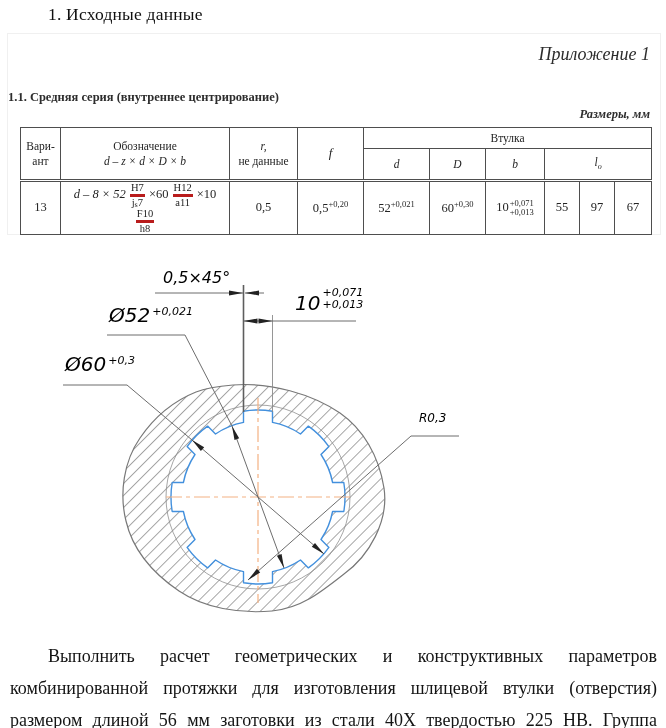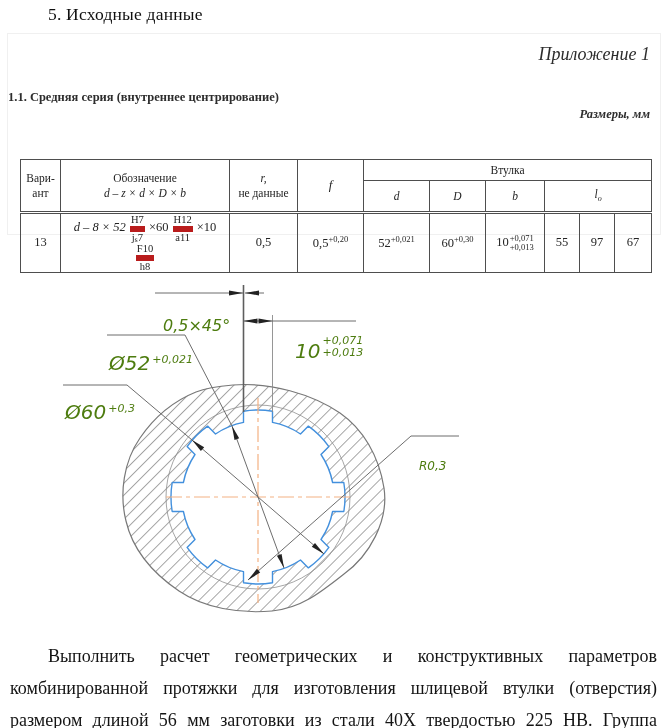--- a/index.html
+++ b/index.html
@@ -12,57 +12,57 @@
 
   
   #scan{left:7px;top:33px;width:652px;height:200px;border:1px solid #f0f0f0;color:#2d2d2d;}
   #annex{right:10px;top:10px;font-style:italic;font-size:18px;}
   #scan-title{left:0;right:0;top:33px;text-align:center;font-weight:bold;font-size:14.5px;letter-spacing:.3px;}
   #scan-subtitle{left:0;right:0;top:56px;text-align:left;font-weight:bold;font-size:12.5px;}
   #units{right:10px;top:73px;font-weight:bold;font-style:italic;font-size:12.5px;}
 
   
   #ptable{left:12px;top:93px;}
-  table{border-collapse:collapse;table-layout:fixed;width:631px;font-size:11.5px;color:#242424;margin-top:32px;}
+  table{border-collapse:collapse;table-layout:fixed;width:631px;font-size:11.5px;color:#242424;}
   td{border:1px solid #4e4e4e;text-align:center;vertical-align:middle;padding:0 2px;line-height:1.25;}
   table{border:1.5px solid #3a3a3a;}
   tr.h1 td{height:20px;}
   tr.h2 td{height:30px;}
   tr.body td{height:37px;font-size:12.5px;}
   .dblbot{border-bottom:3px double #4e4e4e;}
   .it{font-style:italic;}
   sub.small{font-size:8px;}
   sup.tol{font-size:8.5px;vertical-align:super;letter-spacing:0;}
   .tolstack{display:inline-block;vertical-align:middle;font-size:8.5px;line-height:1.05;text-align:left;margin-left:1px;}
   .tolstack span{display:block;}
   .frac{display:inline-block;vertical-align:middle;font-size:10.5px;line-height:1.1;margin:0 1px;}
-  .frac .num{display:block;border-bottom:6px solid #b91c1c;padding:0 1px;}
+  .frac .num{display:block;border-bottom:3px solid #b91c1c;padding:0 1px;}
   .frac .den{display:block;}
   .formula{font-size:12px;}
 
   
-  .dlbl{font-family:"DejaVu Sans", sans-serif;font-style:italic;color:#4d7c0f;white-space:nowrap;margin-top:48px;}
+  .dlbl{font-family:"DejaVu Sans", sans-serif;font-style:italic;color:#000000;white-space:nowrap;}
   #lbl-chamfer{left:163px;top:268px;font-size:16px;}
   #lbl-slot{left:295px;top:291px;font-size:20px;}
   #lbl-d52{left:109px;top:303px;font-size:20px;}
   #lbl-d60{left:65px;top:352px;font-size:20px;}
   #lbl-r03{left:419px;top:411px;font-size:12px;}
   .dsup{font-size:11px;position:relative;top:-7px;margin-left:2px;}
   .dstack{display:inline-block;vertical-align:top;font-size:11px;line-height:1.1;position:relative;top:-4px;margin-left:2px;}
   .dstack span{display:block;}
 
   
   #task{left:10px;right:9px;top:641px;font-size:18px;line-height:1.77;text-align:justify;
         text-indent:38px;color:#141414;}
   svg{position:absolute;left:0;top:0;pointer-events:none;}
 </style>
 </head>
 <body>
 
-<div id="heading" class="abs">5. Исходные данные</div>
+<div id="heading" class="abs">1. Исходные данные</div>
 
 <div id="scan" class="abs">
   <div id="annex" class="abs">Приложение 1</div>
   <div id="scan-subtitle" class="abs">1.1.  Средняя серия (внутреннее центрирование)</div>
   <div id="units" class="abs">Размеры, мм</div>
 
   <div id="ptable" class="abs">
     <table>
       <colgroup>
         <col style="width:40px">

